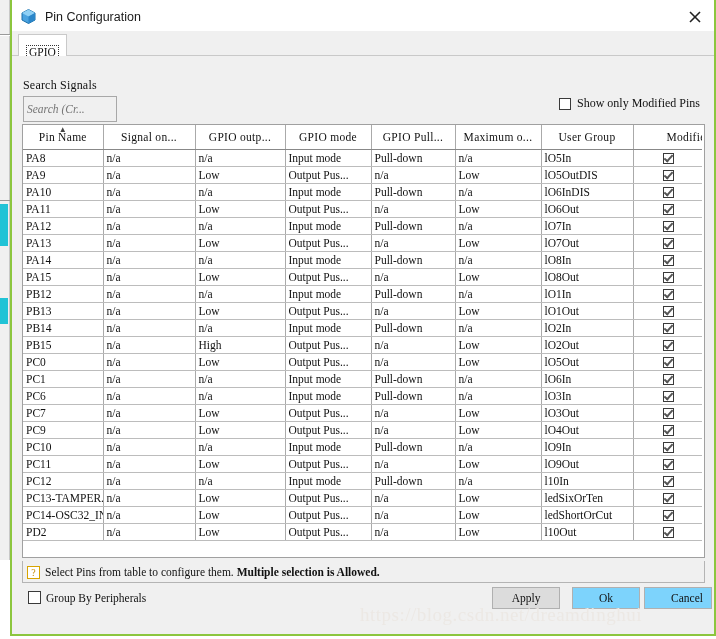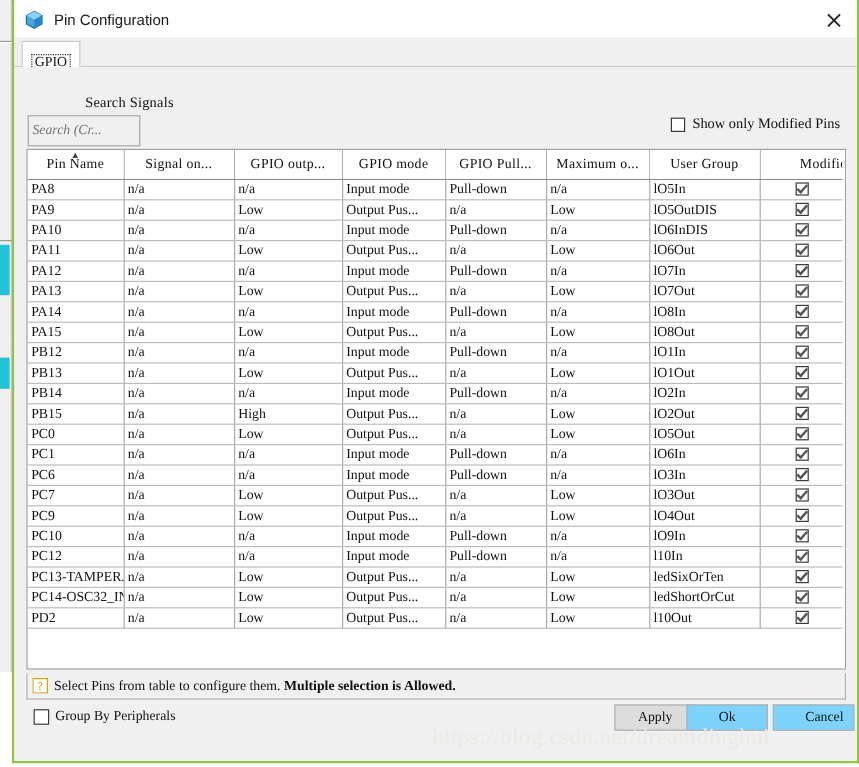--- a/index.html
+++ b/index.html
@@ -96,21 +96,20 @@
     position: absolute; left: 12px; top: 56px;
     width: 702px; height: 578px;
     background: #f0f0f0;
     box-sizing: border-box;
   }
 
   .search-label {
     position: absolute; left: 11px; top: 22px;
     font-size: 12px; color: #111; font-weight: 400;
     letter-spacing: 0.2px;
-    margin-left: 48px;
   }
   .search-input {
     position: absolute; left: 11px; top: 40px;
     width: 94px; height: 18px;
     background: #f0f0f0;
     border: 1px solid #a8a8a8;
     box-sizing: border-box;
     font-family: "Liberation Serif", serif;
     font-size: 11.5px; font-style: italic; color: #8a8a8a;
     padding: 12px 3px;
@@ -219,38 +218,38 @@
     width: 13px; height: 13px; flex: none; margin-right: 5px;
   }
   .status-text {
     font-size: 11.5px; color: #111;
   }
   .status-text b { font-weight: bold; }
 
   
   .footer-group {
     position: absolute; left: 16px; top: 535px;
-    display: flex; align-items: flex-start;
+    display: flex; align-items: center;
     font-size: 11.5px; color: #111;
   }
   .footer-group .chk { width: 13px; height: 13px; margin-right: 5px; }
 
   .btn {
     position: absolute; top: 531px;
     width: 68px; height: 22px;
     background: #7dd3fc;
     border: 1px solid #b0b0b0;
     box-sizing: border-box;
     font-family: "Liberation Serif", serif;
     font-size: 11.5px;
     color: #111;
     cursor: pointer;
     display: flex; align-items: center; justify-content: center;
   }
-  .btn-apply  { right: 134px; background: #dcdcdc; }
+  .btn-apply  { right: 154px; background: #dcdcdc; }
   .btn-ok     { right: 74px; }
   .btn-cancel { right: 2px; padding-left: 18px; }
 
   
   .watermark {
     position: absolute; left: 360px; top: 604px;
     font-family: "Liberation Serif", serif;
     font-size: 19px;
     color: #ece8e4;
     letter-spacing: 0.5px;
@@ -513,20 +512,30 @@
               <td>PC10</td>
               <td>n/a</td>
               <td>n/a</td>
               <td>Input mode</td>
               <td>Pull-down</td>
               <td>n/a</td>
               <td>lO9In</td>
               <td><span class="cellchk"></span></td>
             </tr>
             <tr>
+              <td>PC11</td>
+              <td>n/a</td>
+              <td>Low</td>
+              <td>Output Pus...</td>
+              <td>n/a</td>
+              <td>Low</td>
+              <td>lO9Out</td>
+              <td><span class="cellchk"></span></td>
+            </tr>
+            <tr>
               <td>PC12</td>
               <td>n/a</td>
               <td>n/a</td>
               <td>Input mode</td>
               <td>Pull-down</td>
               <td>n/a</td>
               <td>l10In</td>
               <td><span class="cellchk"></span></td>
             </tr>
             <tr>

